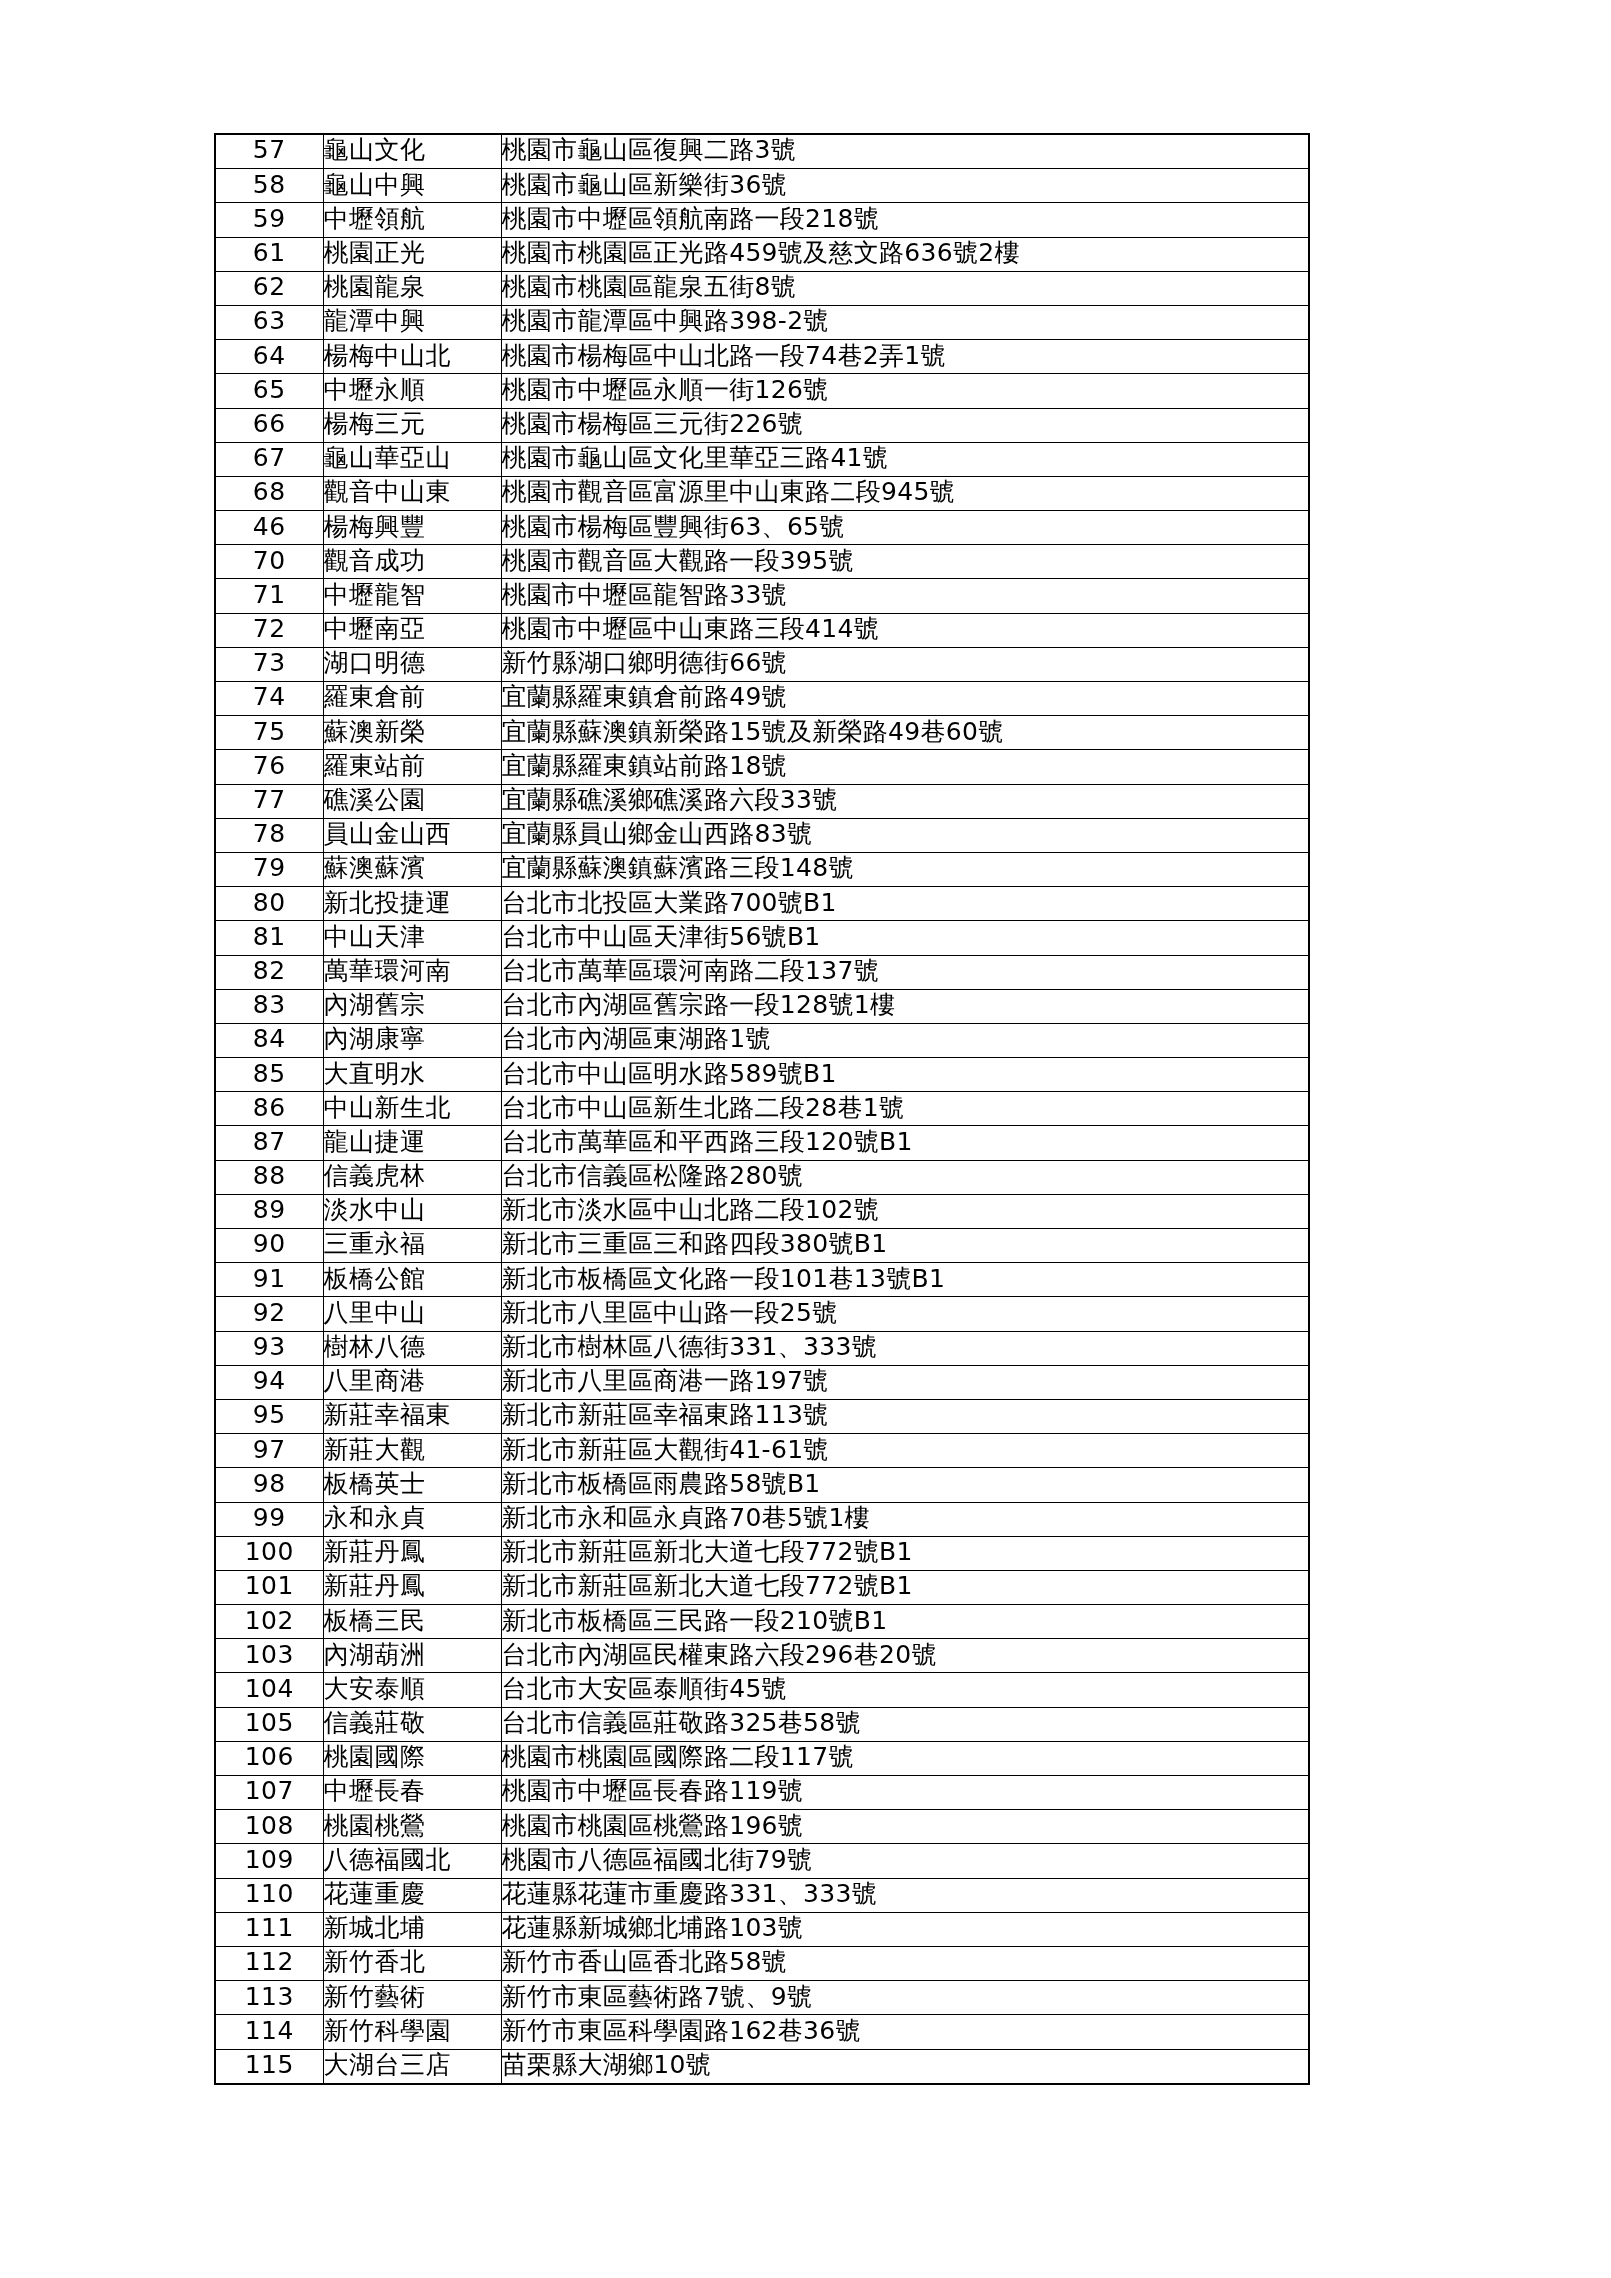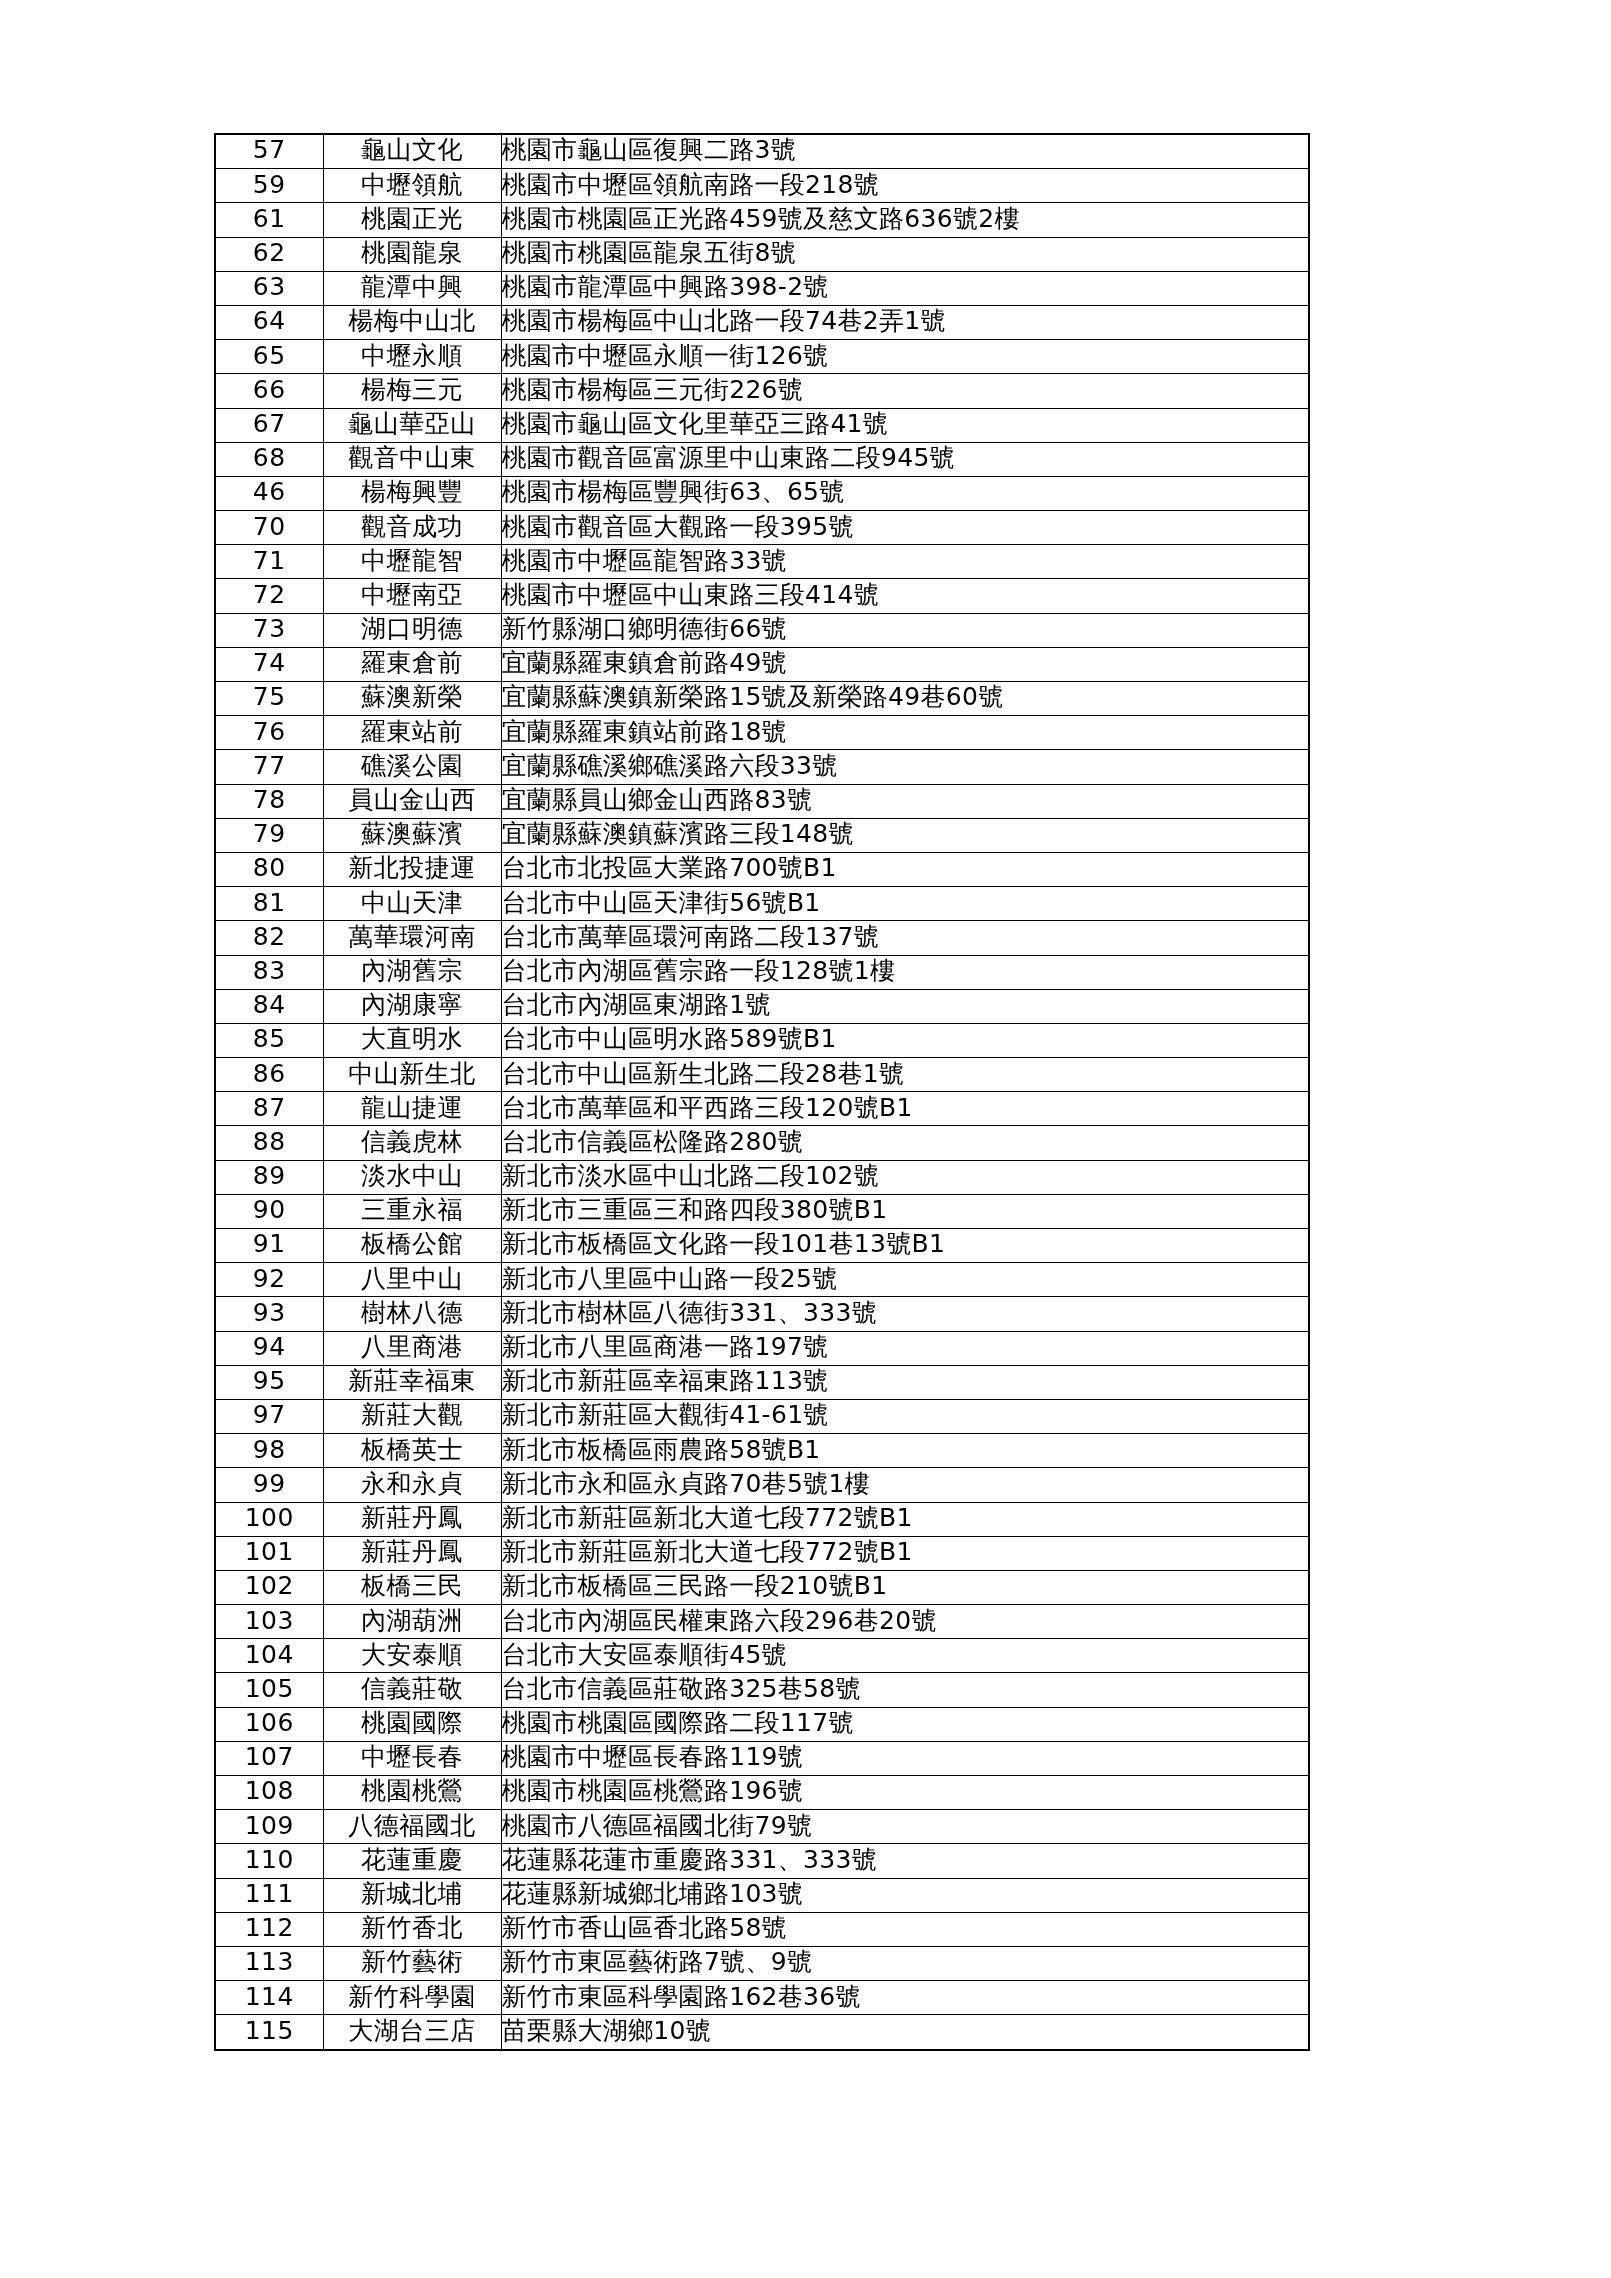--- a/index.html
+++ b/index.html
@@ -55,21 +55,21 @@
     overflow: visible;
   }
 
   td.cell-no {
     text-align: center;
     font-family: "DejaVu Sans", "Liberation Sans", sans-serif;
     letter-spacing: 0.5px;
   }
 
   td.cell-name {
-    text-align: center;
+    text-align: left;
     letter-spacing: 0.5px;
     margin-left: 8px;
   }
 
   td.cell-addr {
     text-align: left;
     padding-left: 7px;
     letter-spacing: 0.3px;
     margin-left: 10px;
   }
@@ -85,20 +85,25 @@
         <col class="col-name">
         <col class="col-addr">
       </colgroup>
       <tbody id="table-body">
           <tr>
             <td class="cell-no">57</td>
             <td class="cell-name">龜山文化</td>
             <td class="cell-addr">桃園市龜山區復興二路3號</td>
           </tr>
           <tr>
+            <td class="cell-no">58</td>
+            <td class="cell-name">龜山中興</td>
+            <td class="cell-addr">桃園市龜山區新樂街36號</td>
+          </tr>
+          <tr>
             <td class="cell-no">59</td>
             <td class="cell-name">中壢領航</td>
             <td class="cell-addr">桃園市中壢區領航南路一段218號</td>
           </tr>
           <tr>
             <td class="cell-no">61</td>
             <td class="cell-name">桃園正光</td>
             <td class="cell-addr">桃園市桃園區正光路459號及慈文路636號2樓</td>
           </tr>
           <tr>

